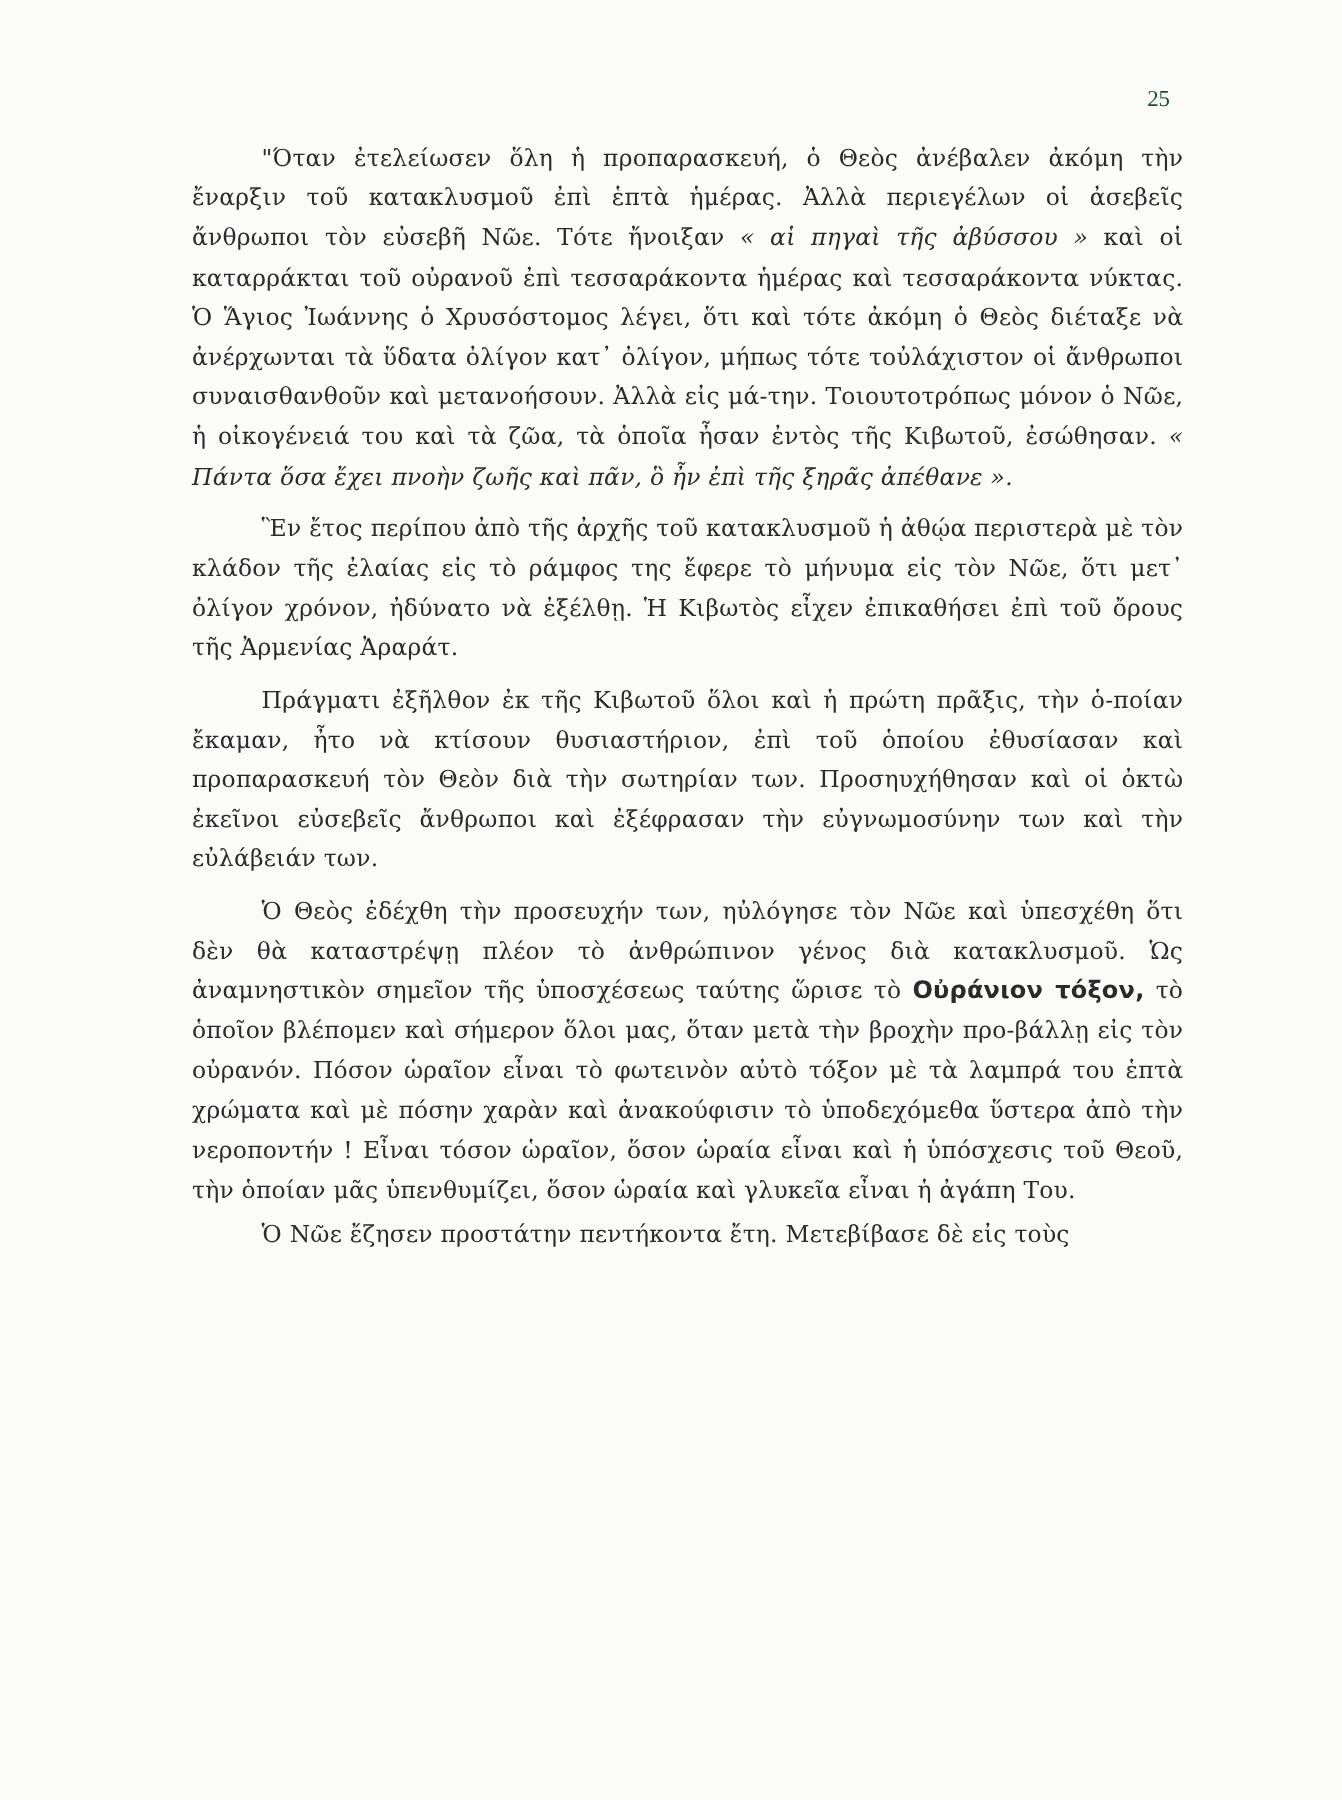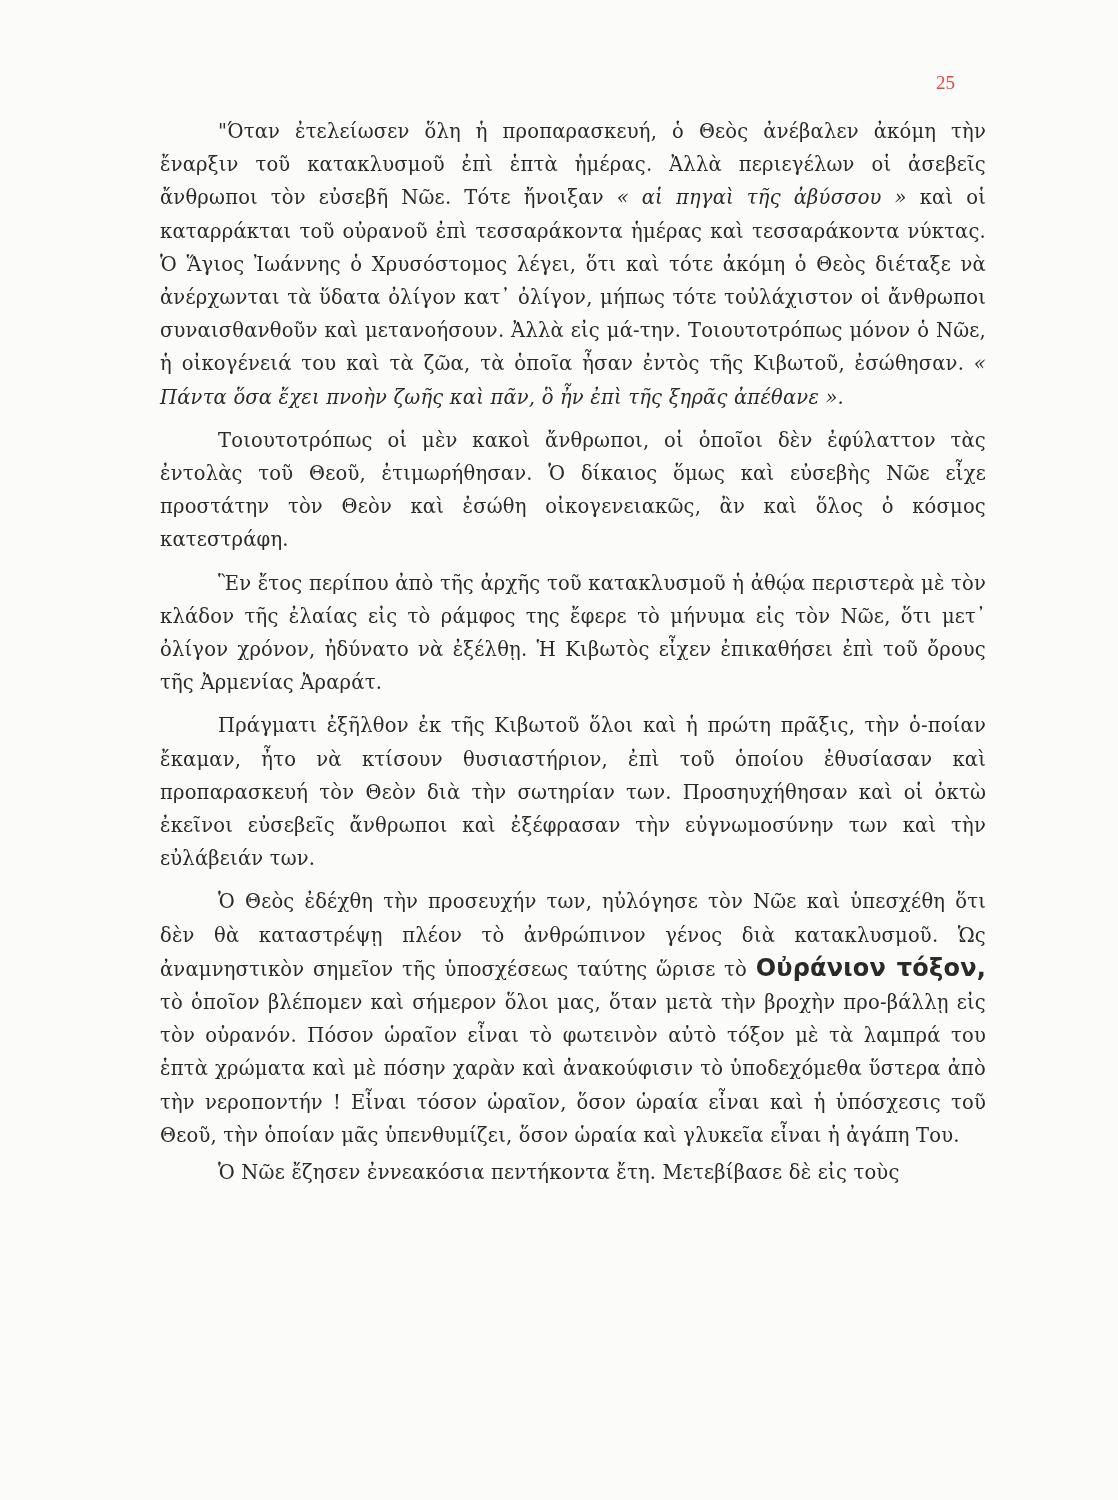--- a/index.html
+++ b/index.html
@@ -12,23 +12,23 @@
       width: 1118px;
       height: 1500px;
       background: #fbfbfa;
       overflow: hidden;
       color: #2a2a2a;
       font-family: "DejaVu Serif", "Liberation Serif", serif;
     }
     .page-number {
       position: absolute;
       top: 72px;
-      left: 936px;
+      left: 956px;
       font-size: 19px;
-      color: #ef4444;
+      color: #14532d;
       font-family: "Liberation Serif", "DejaVu Serif", serif;
     }
     .body-text {
       position: absolute;
       top: 115px;
       left: 160px;
       width: 826px;
       font-size: 19.5px;
       line-height: 33.2px;
       letter-spacing: 0.2px;
@@ -46,48 +46,45 @@
     }
     .para.small-gap {
       margin-top: 4px;
     }
     .it {
       font-style: italic;
     }
     .bold {
       font-family: "DejaVu Sans", sans-serif;
       font-weight: bold;
-      font-size: 24px;
+      font-size: 20px;
     }
   </style>
 </head>
 <body>
 
 <div class="page">
   <div class="page-number">25</div>
 
   <div class="body-text">
     <p class="para">
       <span>"Όταν ἐτελείωσεν ὅλη ἡ προπαρασκευή, ὁ Θεὸς ἀνέβαλεν ἀκόμη τὴν ἔναρξιν τοῦ κατακλυσμοῦ ἐπὶ ἑπτὰ ἡμέρας. Ἀλλὰ περιεγέλων οἱ ἀσεβεῖς ἄνθρωποι τὸν εὐσεβῆ Νῶε. Τότε ἤνοιξαν </span><span class="it">« αἱ πηγαὶ τῆς ἀβύσσου »</span><span> καὶ οἱ καταρράκται τοῦ οὐρανοῦ ἐπὶ τεσσαράκοντα ἡμέρας καὶ τεσσαράκοντα νύκτας. Ὁ Ἅγιος Ἰωάννης ὁ Χρυσόστομος λέγει, ὅτι καὶ τότε ἀκόμη ὁ Θεὸς διέταξε νὰ ἀνέρχωνται τὰ ὕδατα ὀλίγον κατ᾽ ὀλίγον, μήπως τότε τοὐλάχιστον οἱ ἄνθρωποι συναισθανθοῦν καὶ μετανοήσουν. Ἀλλὰ εἰς μά-την. Τοιουτοτρόπως μόνον ὁ Νῶε, ἡ οἰκογένειά του καὶ τὰ ζῶα, τὰ ὁποῖα ἦσαν ἐντὸς τῆς Κιβωτοῦ, ἐσώθησαν. </span><span class="it">« Πάντα ὅσα ἔχει πνοὴν ζωῆς καὶ πᾶν, ὃ ἦν ἐπὶ τῆς ξηρᾶς ἀπέθανε ».</span>
     </p>
 
-    <p class="para gap">
-      <span>Τοιουτοτρόπως οἱ μὲν κακοὶ ἄνθρωποι, οἱ ὁποῖοι δὲν ἐφύλαττον τὰς ἐντολὰς τοῦ Θεοῦ, ἐτιμωρήθησαν. Ὁ δίκαιος ὅμως καὶ εὐσεβὴς Νῶε εἶχε προστάτην τὸν Θεὸν καὶ ἐσώθη οἰκογενειακῶς, ἂν καὶ ὅλος ὁ κόσμος κατεστράφη.</span>
-    </p>
 
     <p class="para gap">
       <span>Ἓν ἔτος περίπου ἀπὸ τῆς ἀρχῆς τοῦ κατακλυσμοῦ ἡ ἀθῴα περιστερὰ μὲ τὸν κλάδον τῆς ἐλαίας εἰς τὸ ράμφος της ἔφερε τὸ μήνυμα εἰς τὸν Νῶε, ὅτι μετ᾽ ὀλίγον χρόνον, ἠδύνατο νὰ ἐξέλθῃ. Ἡ Κιβωτὸς εἶχεν ἐπικαθήσει ἐπὶ τοῦ ὄρους τῆς Ἀρμενίας Ἀραράτ.</span>
     </p>
 
     <p class="para gap">
       <span>Πράγματι ἐξῆλθον ἐκ τῆς Κιβωτοῦ ὅλοι καὶ ἡ πρώτη πρᾶξις, τὴν ὁ-ποίαν ἔκαμαν, ἦτο νὰ κτίσουν θυσιαστήριον, ἐπὶ τοῦ ὁποίου ἐθυσίασαν καὶ προπαρασκευή τὸν Θεὸν διὰ τὴν σωτηρίαν των. Προσηυχήθησαν καὶ οἱ ὀκτὼ ἐκεῖνοι εὐσεβεῖς ἄνθρωποι καὶ ἐξέφρασαν τὴν εὐγνωμοσύνην των καὶ τὴν εὐλάβειάν των.</span>
     </p>
 
     <p class="para gap">
       <span>Ὁ Θεὸς ἐδέχθη τὴν προσευχήν των, ηὐλόγησε τὸν Νῶε καὶ ὑπεσχέθη ὅτι δὲν θὰ καταστρέψῃ πλέον τὸ ἀνθρώπινον γένος διὰ κατακλυσμοῦ. Ὡς ἀναμνηστικὸν σημεῖον τῆς ὑποσχέσεως ταύτης ὥρισε τὸ </span><span class="bold">Οὐράνιον τόξον,</span><span> τὸ ὁποῖον βλέπομεν καὶ σήμερον ὅλοι μας, ὅταν μετὰ τὴν βροχὴν προ-βάλλῃ εἰς τὸν οὐρανόν. Πόσον ὡραῖον εἶναι τὸ φωτεινὸν αὐτὸ τόξον μὲ τὰ λαμπρά του ἑπτὰ χρώματα καὶ μὲ πόσην χαρὰν καὶ ἀνακούφισιν τὸ ὑποδεχόμεθα ὕστερα ἀπὸ τὴν νεροποντήν ! Εἶναι τόσον ὡραῖον, ὅσον ὡραία εἶναι καὶ ἡ ὑπόσχεσις τοῦ Θεοῦ, τὴν ὁποίαν μᾶς ὑπενθυμίζει, ὅσον ὡραία καὶ γλυκεῖα εἶναι ἡ ἀγάπη Του.</span>
     </p>
 
 
     <p class="para small-gap">
-      <span>Ὁ Νῶε ἔζησεν ἐννεακόσια πεντήκοντα ἔτη. Μετεβίβασε δὲ εἰς τοὺς</span>
+      <span>Ὁ Νῶε ἔζησεν προστάτην πεντήκοντα ἔτη. Μετεβίβασε δὲ εἰς τοὺς</span>
     </p>
   </div>
 </div>
 
 </body></html>

